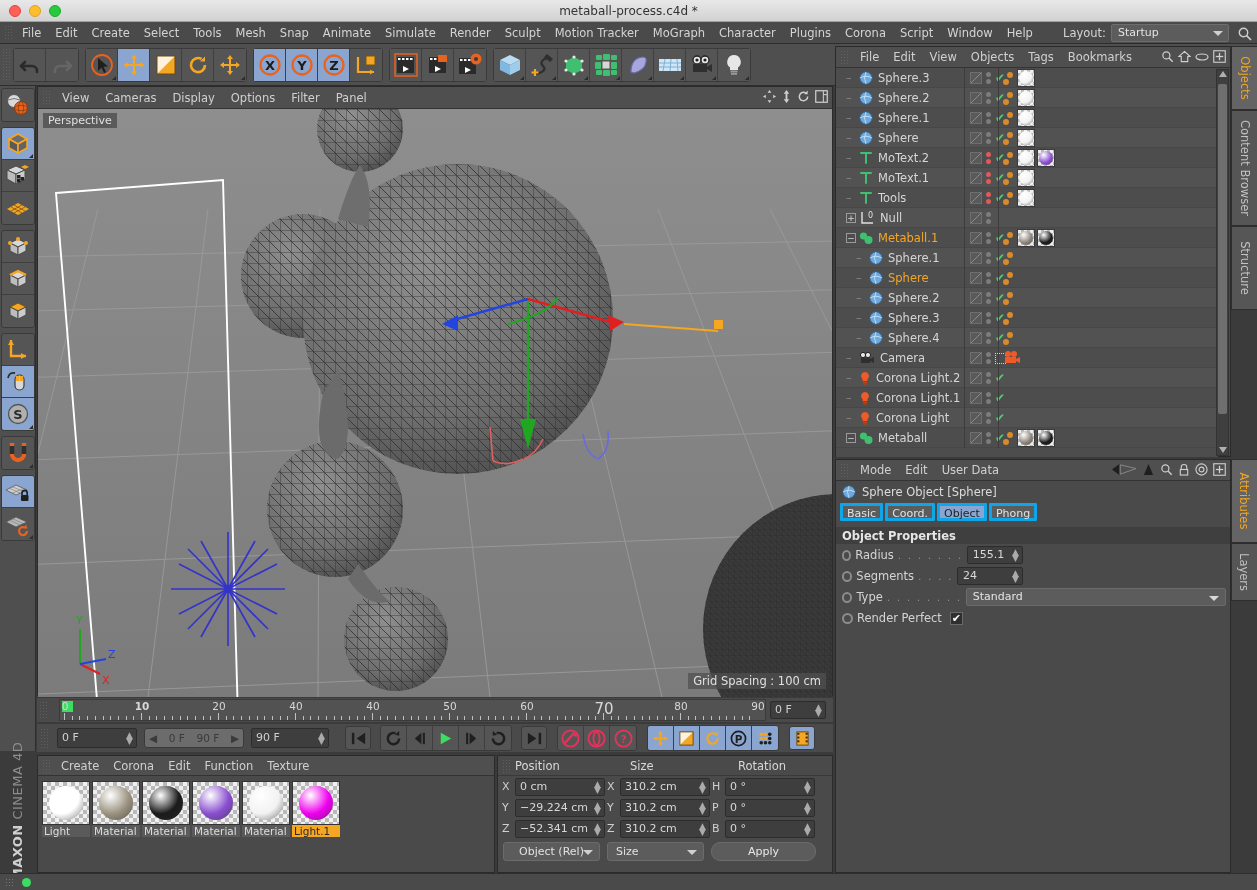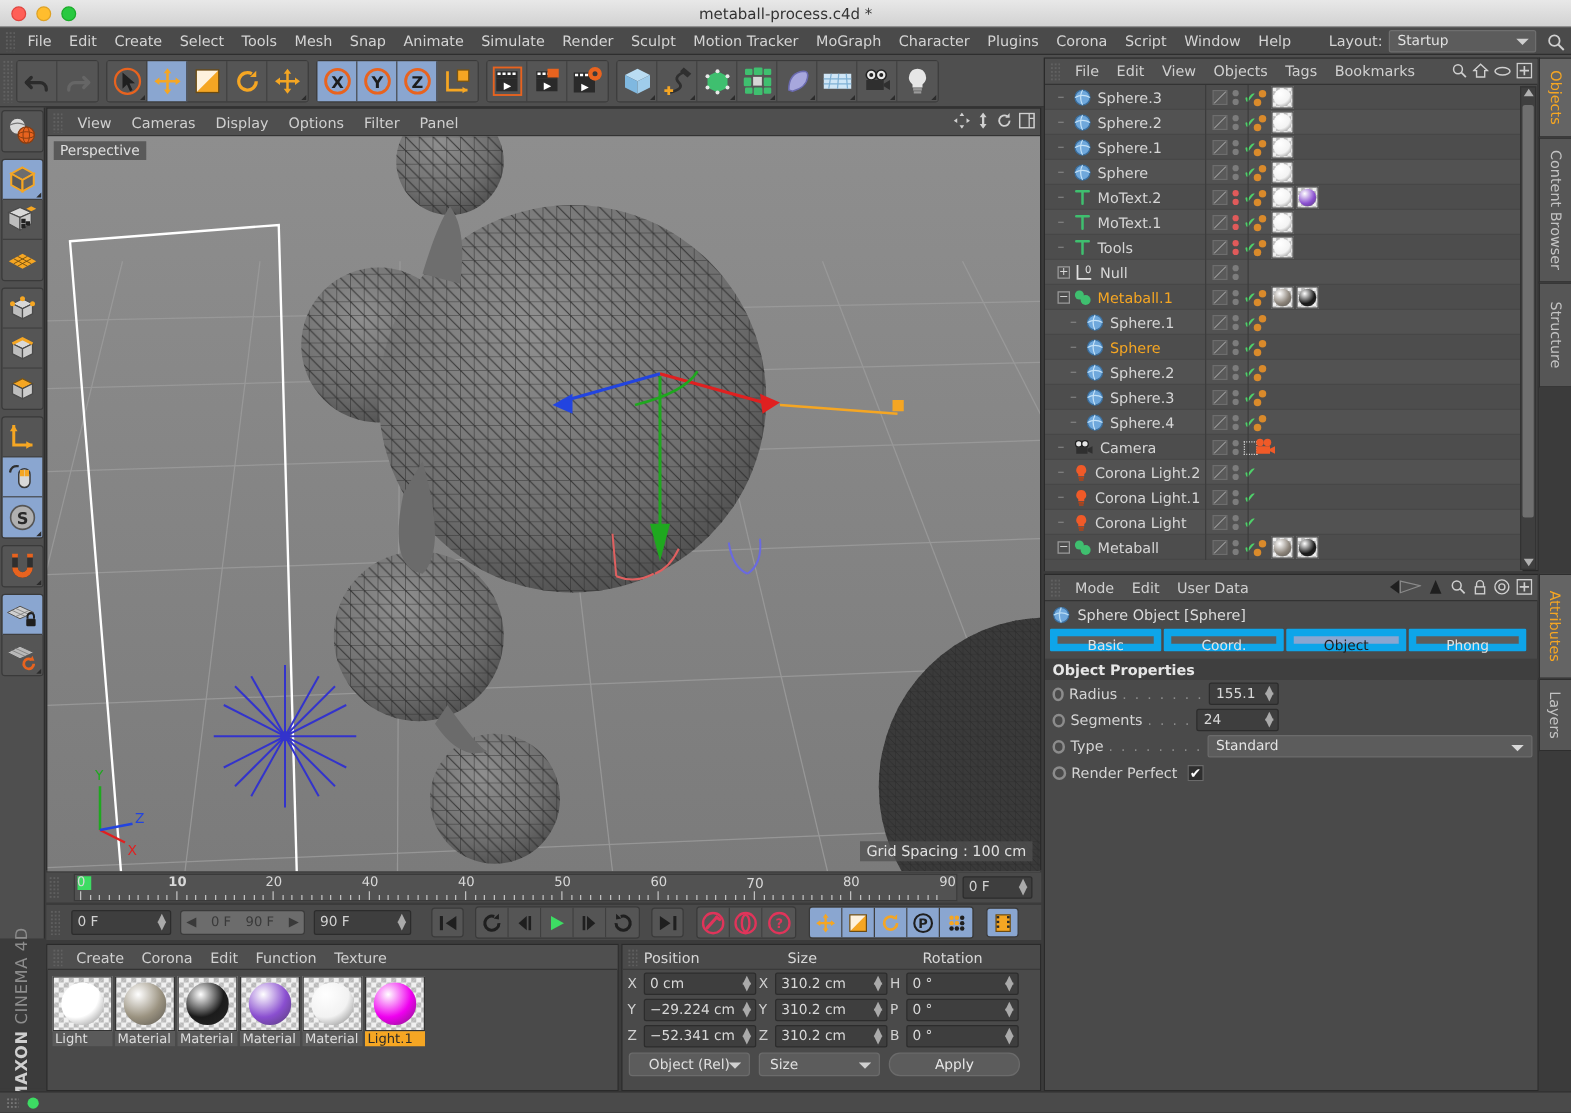--- a/index.html
+++ b/index.html
@@ -185,21 +185,21 @@
 
   
   .attrmgr{position:absolute;left:835px;top:459px;width:396px;height:414px;background:#4a4a4a;
      border:1px solid #2a2a2a;}
   .ambar{height:21px;background:#4f4f4f;display:flex;align-items:center;border-bottom:1px solid #333;position:relative;}
   .ambar .mi{padding:0 7px;font-size:11.5px;color:#d0d0d0;line-height:21px;}
   .amicons{position:absolute;right:4px;top:3px;display:flex;gap:5px;align-items:center;}
   .amtitle{display:flex;align-items:center;gap:6px;padding:4px 6px;}
   .amtitle span{font-size:11.5px;color:#dcdcdc;}
   .amtabs{display:flex;padding:0 4px;gap:2px;}
-  .amtab{height:18px;padding:0 24px;background:#5c5c5c;border:6px solid #0ea5e9;
+  .amtab{height:18px;padding:0 4px;background:#5c5c5c;border:3px solid #0ea5e9;
      font-size:11px;color:#e2e2e2;line-height:16px;border-radius:1px;}
   .amtab.sel{background:#8aa6d0;color:#1f1f1f;}
   .amsection{margin-top:6px;height:17px;background:#3f3f3f;display:flex;align-items:center;
      padding-left:6px;font-size:11.5px;color:#e6e6e6;font-weight:700;}
   .amrow{display:flex;align-items:center;height:20px;padding-left:6px;gap:4px;margin-top:1px;}
   .radio{width:11px;height:11px;border-radius:50%;border:2px solid #8c8c8c;background:#4a4a4a;}
   .amlbl{font-size:11.5px;color:#d4d4d4;white-space:nowrap;}
   .amdots{flex:0 0 auto;color:#8d8d8d;font-size:11px;letter-spacing:1.5px;}
   .amfield{width:72px;height:18px;background:#3e3e3e;border:1px solid #2c2c2c;border-radius:2px;
      font-size:11px;color:#d8d8d8;padding-left:5px;line-height:16px;position:relative;}
@@ -866,21 +866,21 @@
           <div style="position: absolute; left: 466px; bottom: 0px; width: 1px; height: 7px; background: rgb(192, 192, 192);"></div>
           <div style="position: absolute; left: 473.7px; bottom: 0px; width: 1px; height: 4px; background: rgb(192, 192, 192);"></div>
           <div style="position: absolute; left: 481.4px; bottom: 0px; width: 1px; height: 4px; background: rgb(192, 192, 192);"></div>
           <div style="position: absolute; left: 489.1px; bottom: 0px; width: 1px; height: 4px; background: rgb(192, 192, 192);"></div>
           <div style="position: absolute; left: 496.8px; bottom: 0px; width: 1px; height: 4px; background: rgb(192, 192, 192);"></div>
           <div style="position: absolute; left: 504.5px; bottom: 0px; width: 1px; height: 4px; background: rgb(192, 192, 192);"></div>
           <div style="position: absolute; left: 512.2px; bottom: 0px; width: 1px; height: 4px; background: rgb(192, 192, 192);"></div>
           <div style="position: absolute; left: 519.9px; bottom: 0px; width: 1px; height: 4px; background: rgb(192, 192, 192);"></div>
           <div style="position: absolute; left: 527.6px; bottom: 0px; width: 1px; height: 4px; background: rgb(192, 192, 192);"></div>
           <div style="position: absolute; left: 535.3px; bottom: 0px; width: 1px; height: 4px; background: rgb(192, 192, 192);"></div>
-          <div style="position: absolute; left: 534px; top: 0px; width: 20px; text-align: center; font-size: 11px; color: rgb(216, 216, 216);">70</div>
+          <div style="position: absolute; left: 534px; top: 0px; width: 20px; text-align: center; font-size: 15px; color: rgb(216, 216, 216);">70</div>
           <div style="position: absolute; left: 543px; bottom: 0px; width: 1px; height: 7px; background: rgb(192, 192, 192);"></div>
           <div style="position: absolute; left: 550.7px; bottom: 0px; width: 1px; height: 4px; background: rgb(192, 192, 192);"></div>
           <div style="position: absolute; left: 558.4px; bottom: 0px; width: 1px; height: 4px; background: rgb(192, 192, 192);"></div>
           <div style="position: absolute; left: 566.1px; bottom: 0px; width: 1px; height: 4px; background: rgb(192, 192, 192);"></div>
           <div style="position: absolute; left: 573.8px; bottom: 0px; width: 1px; height: 4px; background: rgb(192, 192, 192);"></div>
           <div style="position: absolute; left: 581.5px; bottom: 0px; width: 1px; height: 4px; background: rgb(192, 192, 192);"></div>
           <div style="position: absolute; left: 589.2px; bottom: 0px; width: 1px; height: 4px; background: rgb(192, 192, 192);"></div>
           <div style="position: absolute; left: 596.9px; bottom: 0px; width: 1px; height: 4px; background: rgb(192, 192, 192);"></div>
           <div style="position: absolute; left: 604.6px; bottom: 0px; width: 1px; height: 4px; background: rgb(192, 192, 192);"></div>
           <div style="position: absolute; left: 612.3px; bottom: 0px; width: 1px; height: 4px; background: rgb(192, 192, 192);"></div>

